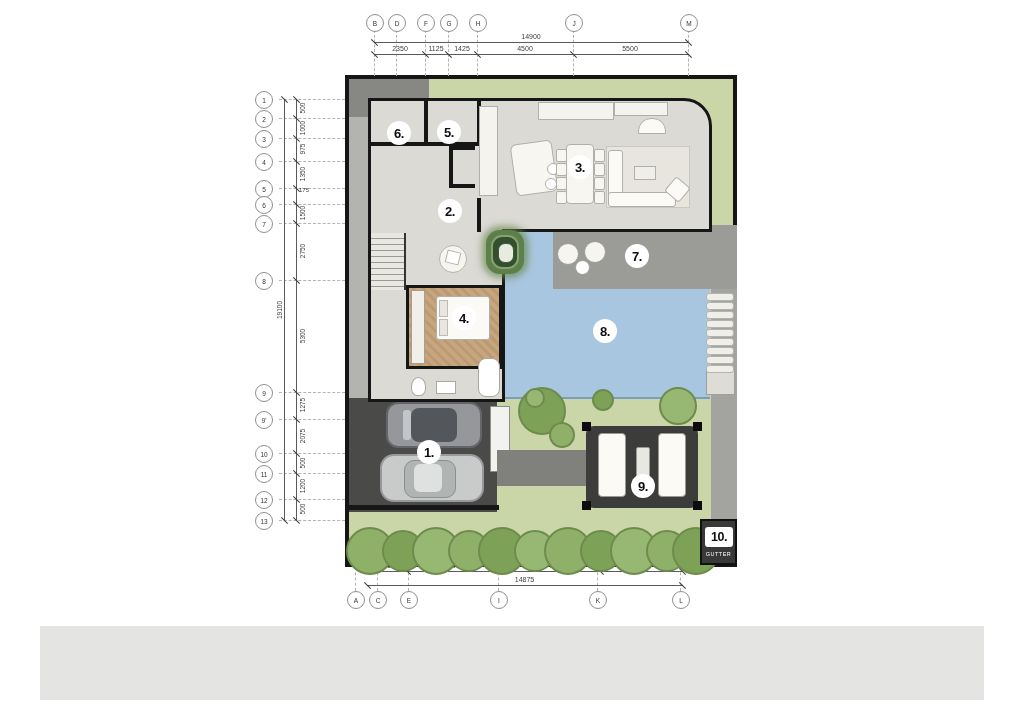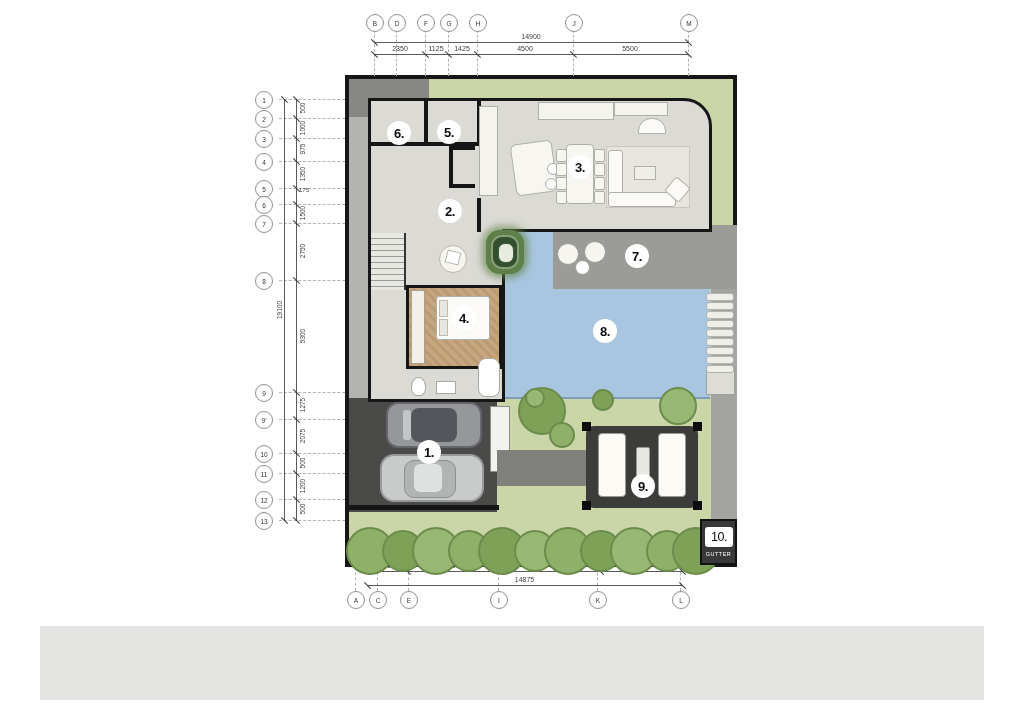--- a/index.html
+++ b/index.html
@@ -117,21 +117,21 @@
     <div class="abs" style="left:498px;top:243px;width:14px;height:18px;background:#e8ecdf;border:1px solid #3f5a3b;border-radius:7px;"></div>
 
     <div class="abs" style="left:386px;top:402px;width:96px;height:46px;background:#95979a;border:2px solid #63656a;border-radius:12px;box-sizing:border-box;"></div>
     <div class="abs" style="left:411px;top:408px;width:46px;height:34px;background:#53575c;border-radius:8px;"></div>
     <div class="abs" style="left:403px;top:410px;width:8px;height:30px;background:#c2c6c8;border-radius:3px;"></div>
     <div class="abs" style="left:380px;top:454px;width:104px;height:48px;background:#c9cbca;border:2px solid #97999a;border-radius:14px;box-sizing:border-box;"></div>
     <div class="abs" style="left:404px;top:460px;width:50px;height:36px;background:#b0b4b3;border:1px solid #8b8f8e;border-radius:10px;"></div>
     <div class="abs" style="left:414px;top:464px;width:28px;height:28px;background:#dfe1e0;border-radius:6px;"></div>
 
     <div class="abs" style="left:700px;top:519px;width:37px;height:46px;background:#39393б;background-color:#39393a;border:2px solid #111;box-sizing:border-box;z-index:6;">
-      <div style="position:absolute;left:3px;top:6px;width:28px;height:20px;background:#fff;border-radius:3px;color:#0d0d0d;font-weight:normal;font-size:12.5px;display:flex;align-items:center;justify-content:center;letter-spacing:-0.5px;">10.</div>
+      <div style="position:absolute;left:3px;top:6px;width:28px;height:20px;background:#fff;border-radius:3px;color:#0d0d0d;font-weight:bold;font-size:12.5px;display:flex;align-items:center;justify-content:center;letter-spacing:-0.5px;">10.</div>
       <div style="position:absolute;left:0;top:30px;width:33px;text-align:center;color:#fff;font-size:5.5px;letter-spacing:.5px;">GUTTER</div>
     </div>
   <div class="slat" style="left: 706px; top: 293px;"></div>
       <div class="slat" style="left: 706px; top: 302px;"></div>
       <div class="slat" style="left: 706px; top: 311px;"></div>
       <div class="slat" style="left: 706px; top: 320px;"></div>
       <div class="slat" style="left: 706px; top: 329px;"></div>
       <div class="slat" style="left: 706px; top: 338px;"></div>
       <div class="slat" style="left: 706px; top: 347px;"></div>
       <div class="slat" style="left: 706px; top: 356px;"></div>

